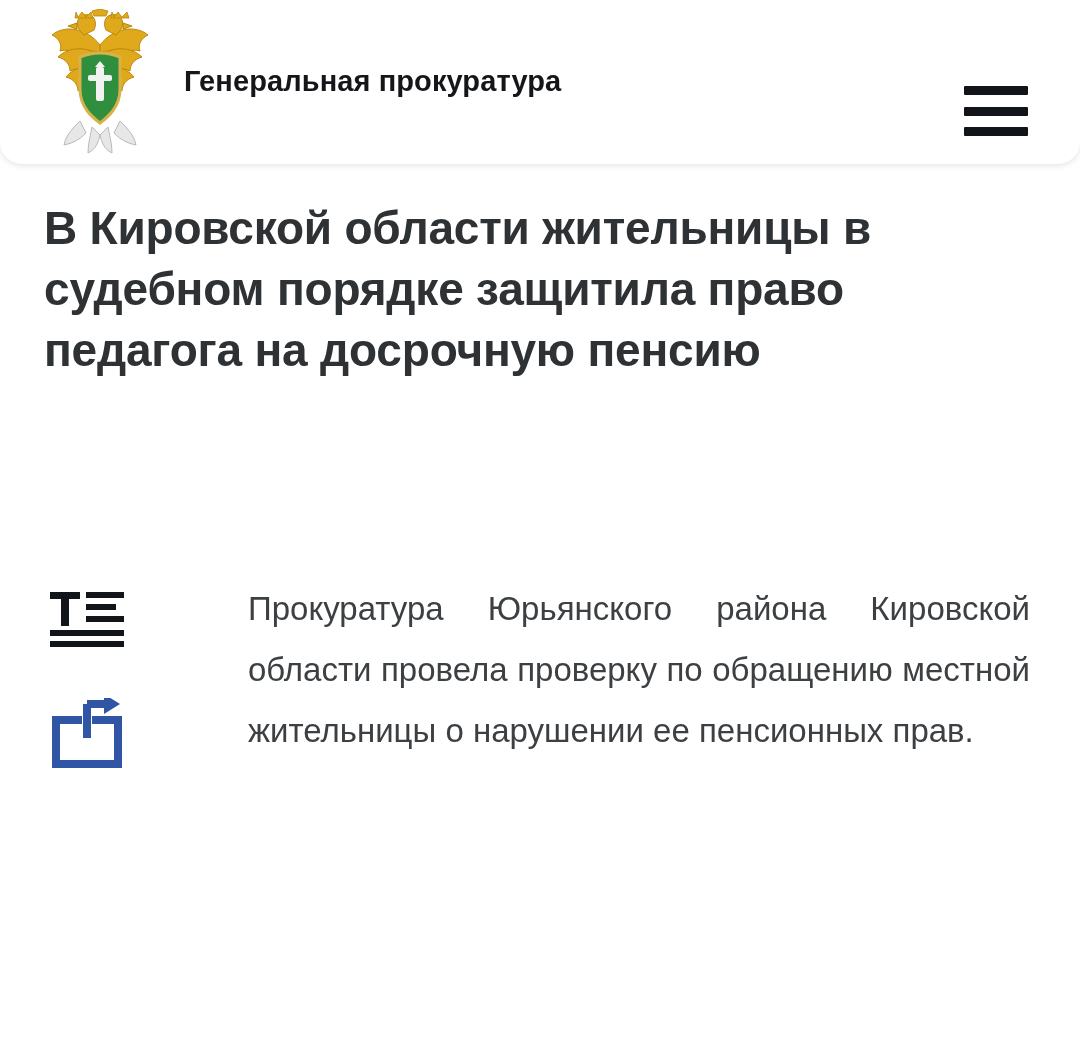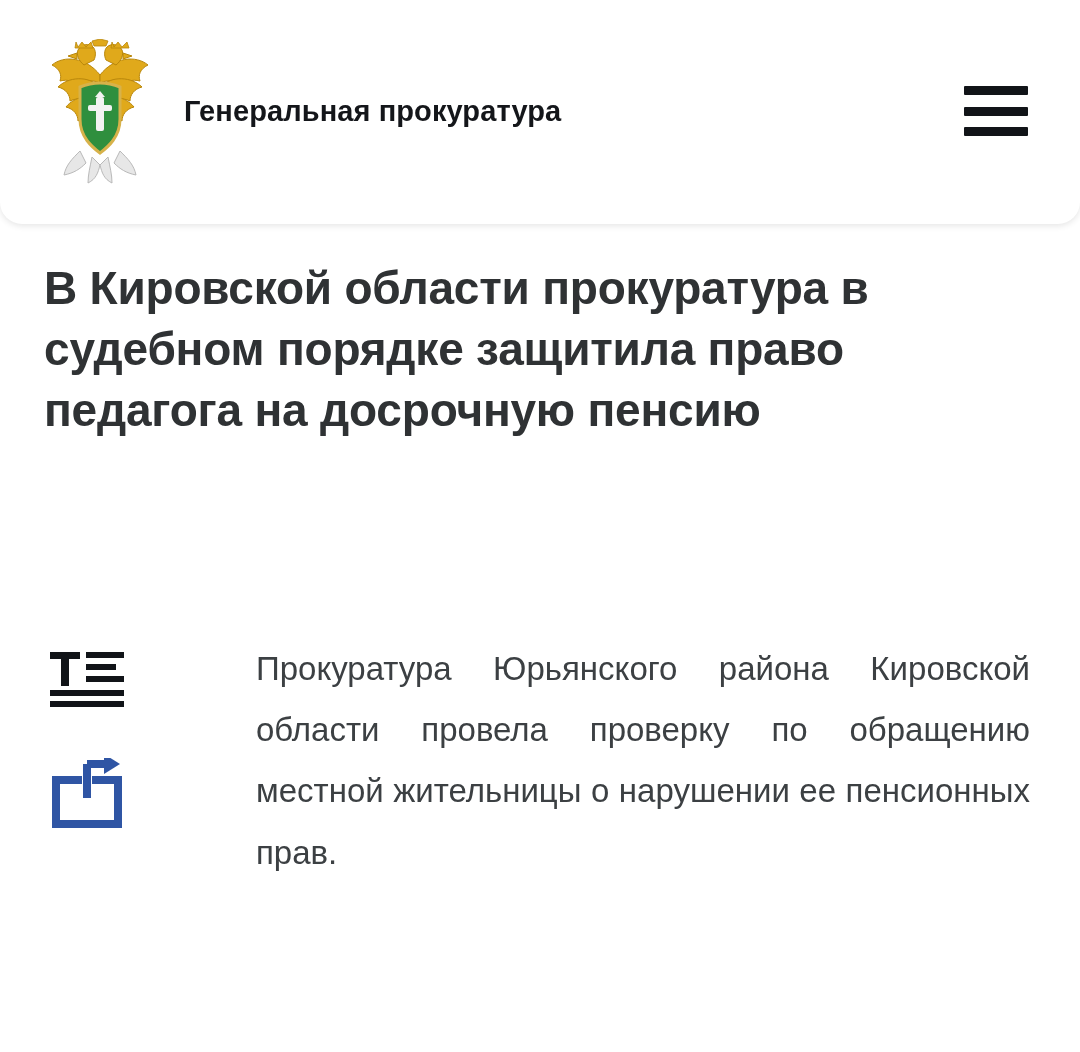--- a/index.html
+++ b/index.html
@@ -11,21 +11,21 @@
     width: 1080px;
     height: 1052px;
     font-family: "Liberation Sans", sans-serif;
     overflow: hidden;
     position: relative;
   }
 
   
   .site-header {
     position: relative;
-    height: 224px;
+    height: 164px;
     background: #ffffff;
     box-sizing: border-box;
     padding: 0 44px;
     display: flex;
     align-items: center;
     border-bottom-left-radius: 22px;
     border-bottom-right-radius: 22px;
     box-shadow: 0 2px 6px rgba(0,0,0,0.10);
     z-index: 5;
   }
@@ -84,21 +84,21 @@
   }
 
   .spacer {
     height: 196px;
   }
 
   
   .article-row {
     display: flex;
     align-items: flex-start;
-    gap: 16px;
+    gap: 8px;
     justify-content: space-between;
   }
   .tools {
     width: 196px;
     flex: 0 0 196px;
     padding-top: 10px;
     box-sizing: border-box;
     padding-left: 4px;
   }
   .tool {
@@ -174,21 +174,21 @@
 
   <div class="burger">
     <span></span>
     <span></span>
     <span></span>
   </div>
 </header>
 
 <main class="page">
 
-  <h1 class="news-title">В Кировской области прокуратура в судебном порядке защитила право педагога на досрочную пенсию</h1>
+  <h1 class="news-title">В Кировской области жительницы в судебном порядке защитила право педагога на досрочную пенсию</h1>
 
   <div class="spacer"></div>
 
   <div class="article-row">
 
     <div class="tools">
 
       <div class="tool">
         <svg viewBox="0 0 80 64" width="80" height="64" aria-hidden="true">
 

